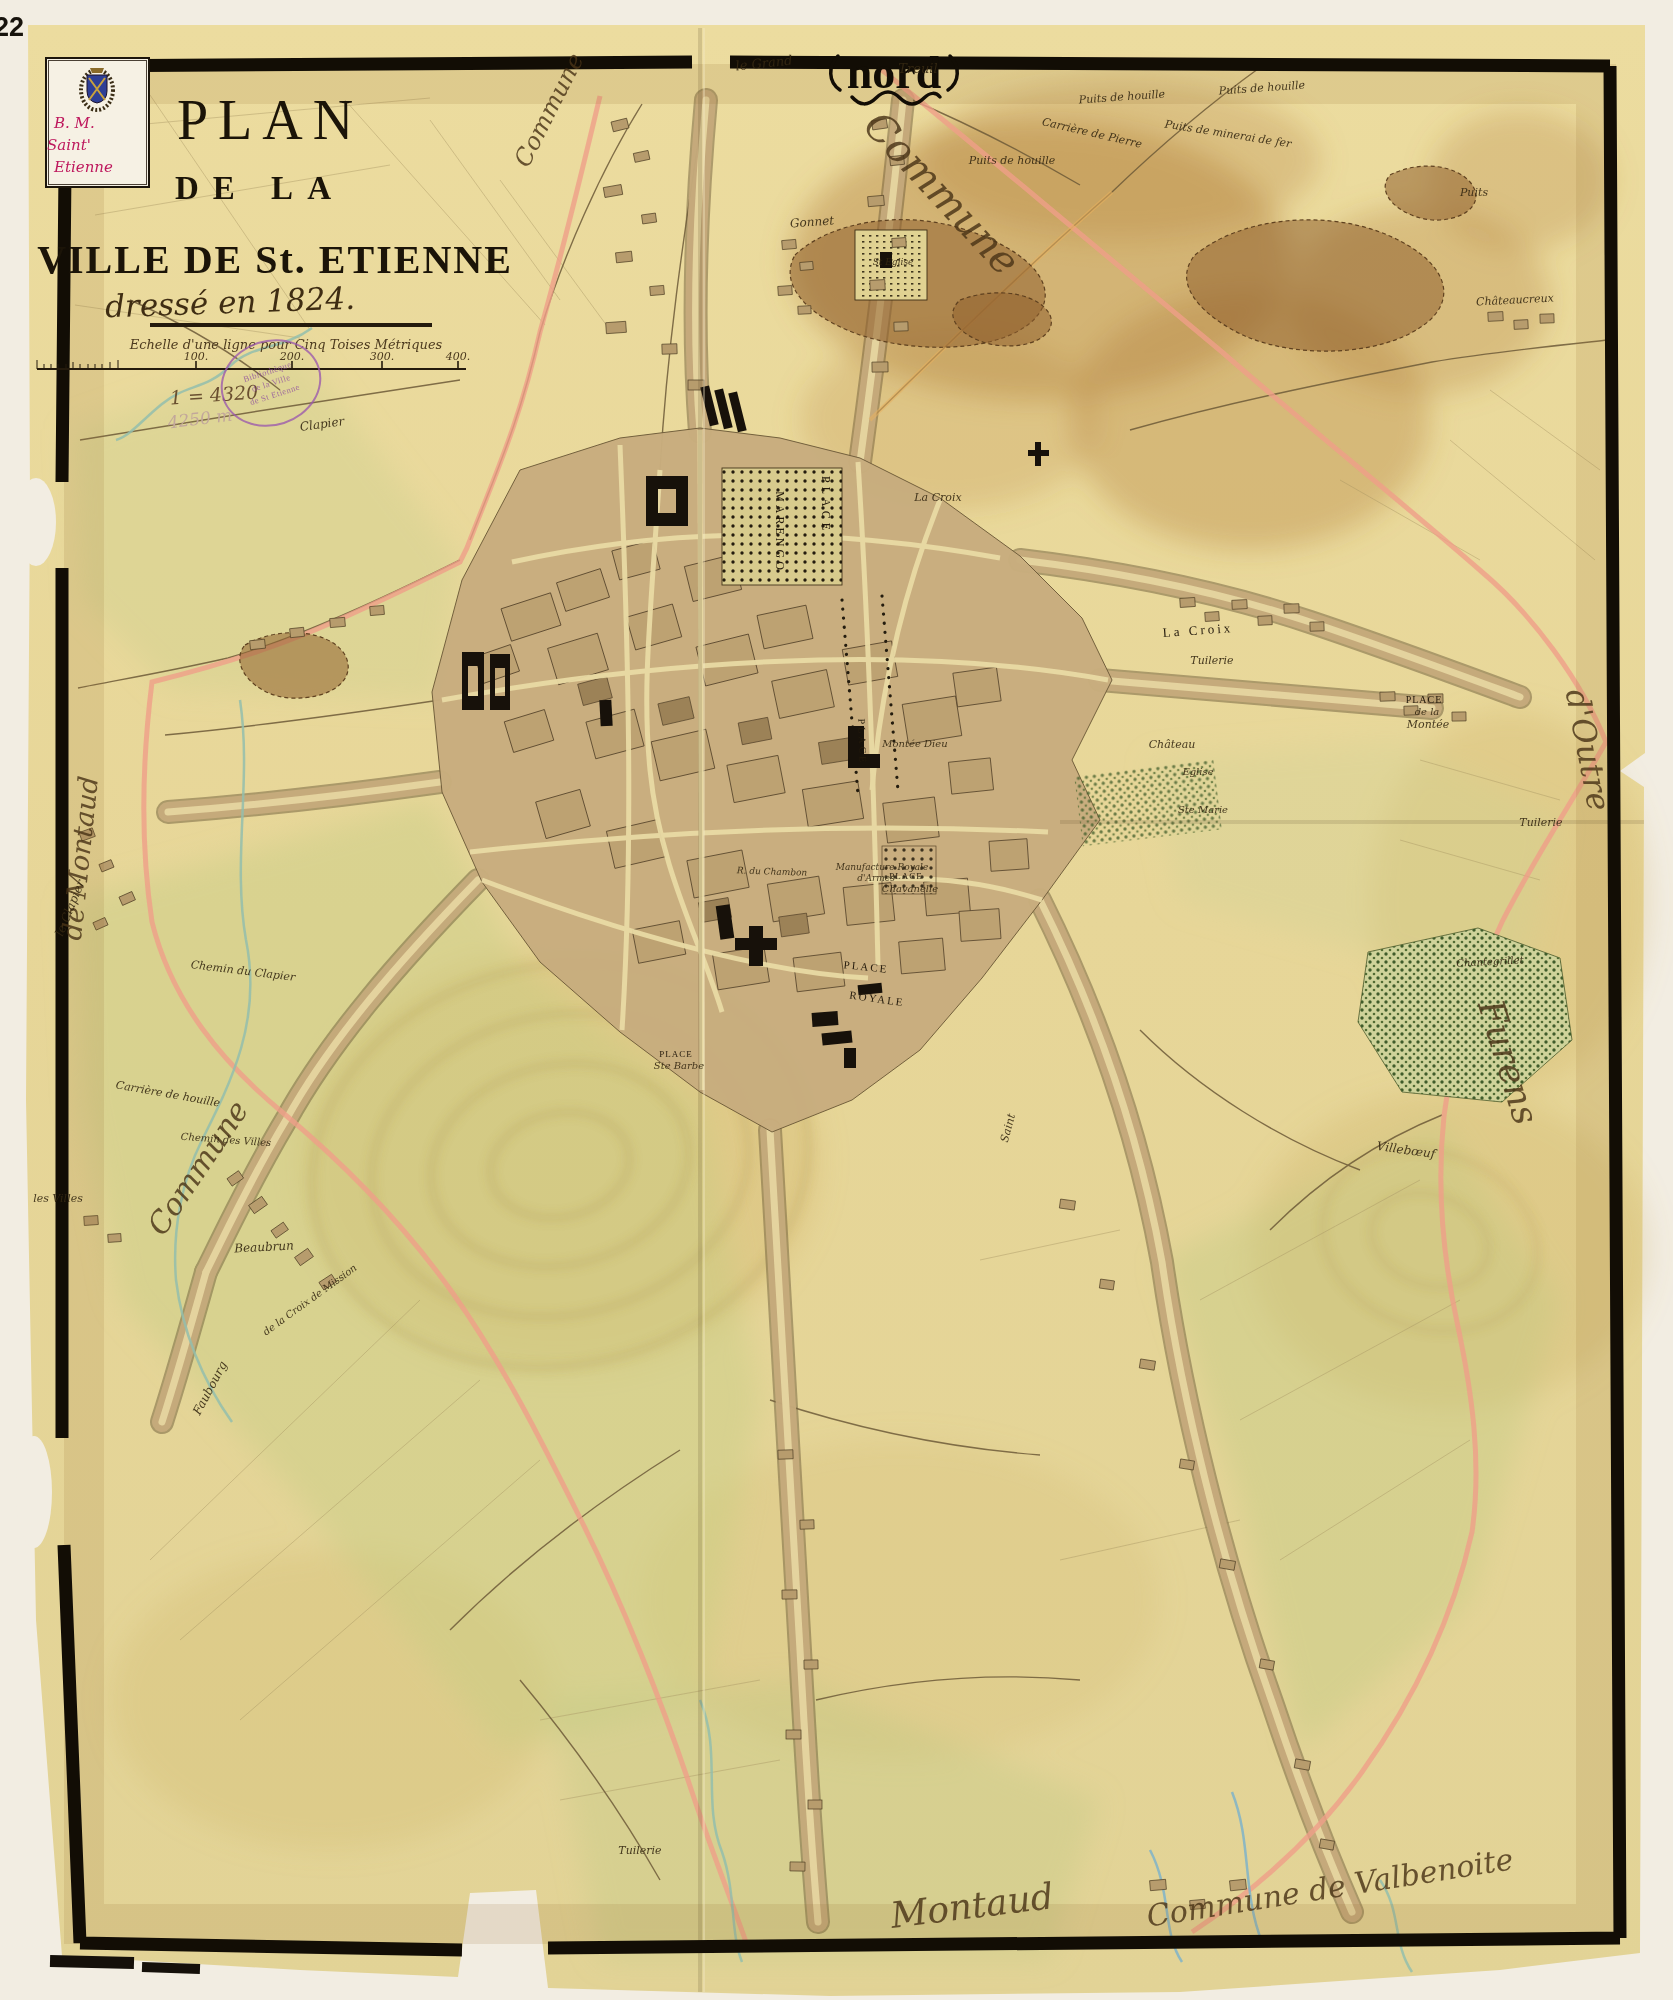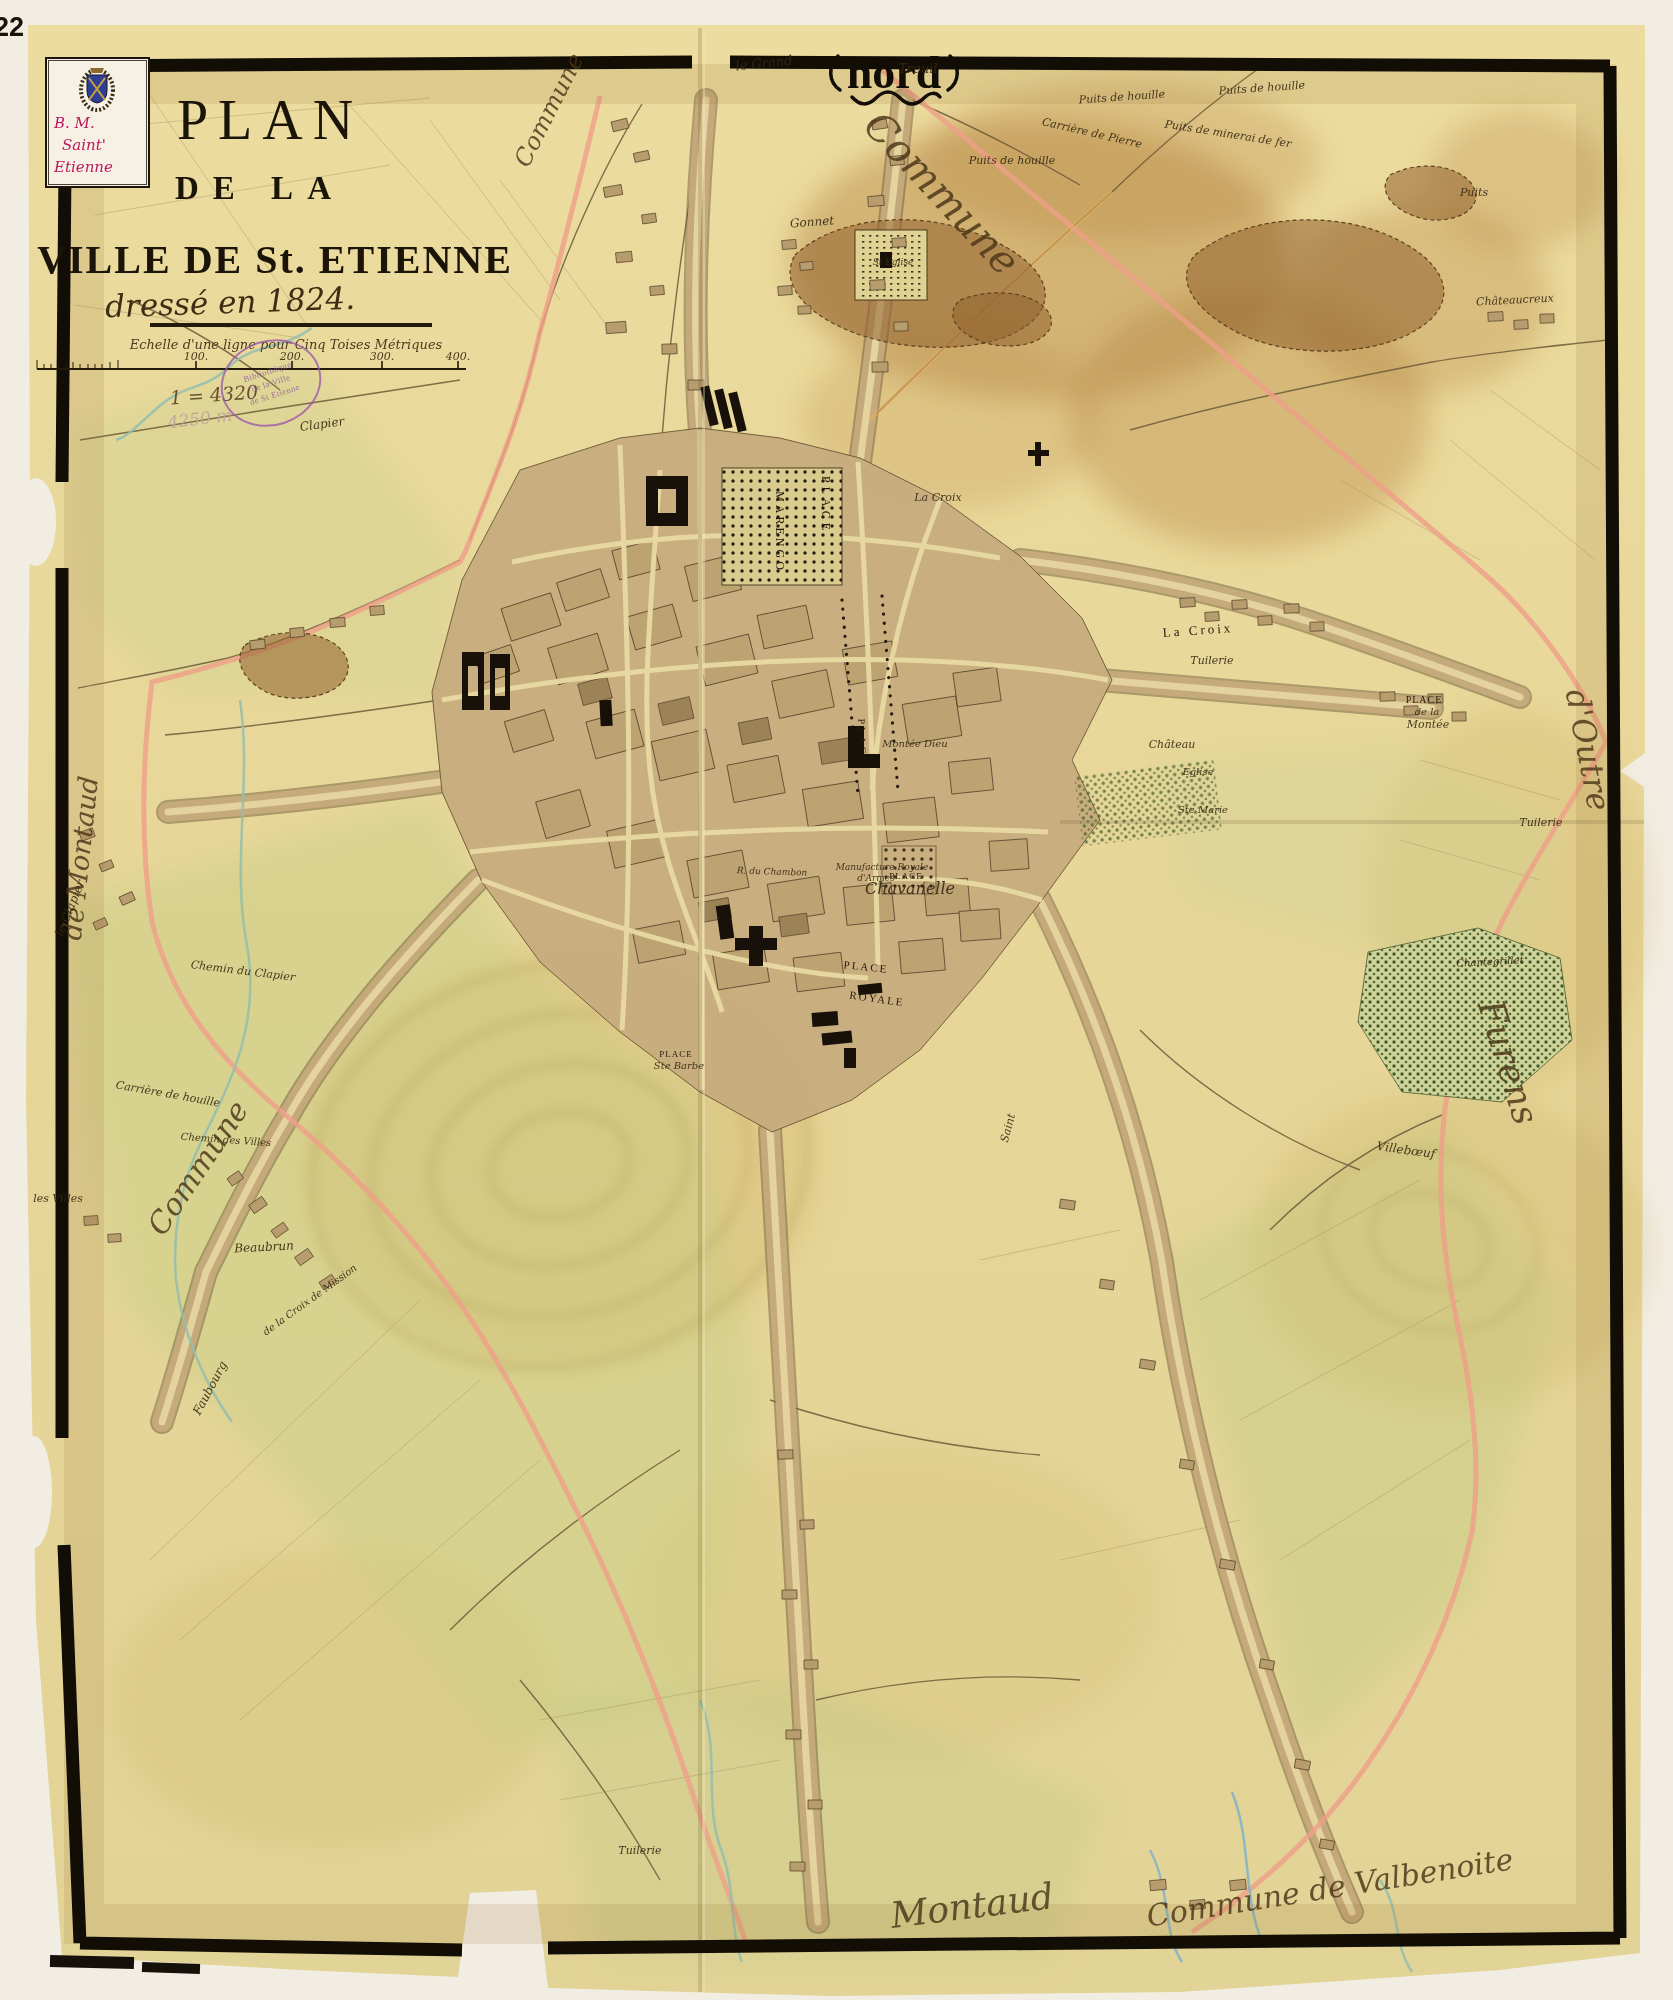--- a/index.html
+++ b/index.html
@@ -23,21 +23,21 @@
   .t2{left:110px;top:170px;width:300px;font-size:33px;font-weight:bold;letter-spacing:14px}
   .t3{left:25px;top:236px;width:500px;font-size:40px;font-weight:bold;letter-spacing:2px}
   .t4{left:90px;top:284px;width:280px;font-size:31px;font-family:"DejaVu Serif",serif;
       font-style:italic;font-weight:normal;color:#3f2d13;transform:rotate(-2deg)}
   .title-rule{position:absolute;left:150px;top:323px;width:282px;height:4px;background:#241a0c}
   
   .bookplate{position:absolute;left:45px;top:57px;width:101px;height:127px;background:#f6f1e4;
       border:2px solid #1c150b;box-shadow:inset 0 0 0 1px #f6f1e4, inset 0 0 0 2px #4a4034}
   .bookplate .hand-line{position:absolute;font-family:"DejaVu Serif",serif;font-style:italic;
       font-size:15px;color:#be185d}
-  .bp1{left:7px;top:55px}.bp2{left:15px;top:77px}.bp3{left:7px;top:99px}
+  .bp1{left:7px;top:55px}.bp2{left:0;top:77px}.bp3{left:7px;top:99px}
   .bp-arms{position:absolute;left:28px;top:3px}
   
   .stamp{position:absolute;left:220px;top:340px;width:98px;height:82px;border:2px solid #9b59ad;
       border-radius:50%;transform:rotate(-18deg);opacity:.78;display:flex;flex-direction:column;
       align-items:center;justify-content:center;gap:2px}
   .stamp div{font-family:"Liberation Serif",serif;font-size:8.5px;letter-spacing:.5px;color:#8e4d9f;text-align:center}
 </style>
 </head>
 <body>
 
@@ -448,21 +448,21 @@
       <div class="map-label small" style="left: 1490px; top: 962px; font-size: 10px; transform: translate(-50%, -50%) rotate(-3deg);">Chantegrillet</div>
       <div class="map-label small" style="left: 1406px; top: 1150px; font-size: 12px; transform: translate(-50%, -50%) rotate(8deg);">Villebœuf</div>
       <div class="map-label place" style="left: 826px; top: 505px; font-size: 12px; letter-spacing: 4px; transform: translate(-50%, -50%) rotate(90deg);">PLACE</div>
       <div class="map-label place" style="left: 780px; top: 532px; font-size: 12px; letter-spacing: 3px; transform: translate(-50%, -50%) rotate(90deg);">MARENGO</div>
       <div class="map-label place" style="left: 862px; top: 742px; font-size: 10px; letter-spacing: 3px; transform: translate(-50%, -50%) rotate(88deg);">PLACE</div>
       <div class="map-label place" style="left: 866px; top: 967px; font-size: 11px; letter-spacing: 2px; transform: translate(-50%, -50%) rotate(6deg);">PLACE</div>
       <div class="map-label place" style="left: 877px; top: 999px; font-size: 11px; letter-spacing: 2px; transform: translate(-50%, -50%) rotate(8deg);">ROYALE</div>
       <div class="map-label place" style="left: 676px; top: 1054px; font-size: 9px; letter-spacing: 1px; transform: translate(-50%, -50%) rotate(0deg);">PLACE</div>
       <div class="map-label small" style="left: 679px; top: 1066px; font-size: 10px; transform: translate(-50%, -50%) rotate(0deg);">Ste Barbe</div>
       <div class="map-label place" style="left: 906px; top: 876px; font-size: 9px; letter-spacing: 1px; transform: translate(-50%, -50%) rotate(0deg);">PLACE</div>
-      <div class="map-label small" style="left: 910px; top: 889px; font-size: 16px; transform: translate(-50%, -50%) rotate(0deg); font-style: italic;">Chavanelle</div>
+      <div class="map-label small" style="left: 910px; top: 889px; font-size: 10px; transform: translate(-50%, -50%) rotate(0deg); font-style: italic;">Chavanelle</div>
       <div class="map-label small" style="left: 915px; top: 744px; font-size: 10px; transform: translate(-50%, -50%) rotate(0deg);">Montée Dieu</div>
       <div class="map-label small" style="left: 882px; top: 867px; font-size: 9px; transform: translate(-50%, -50%) rotate(0deg);">Manufacture Royale</div>
       <div class="map-label small" style="left: 876px; top: 878px; font-size: 9px; transform: translate(-50%, -50%) rotate(0deg);">d'Armes</div>
       <div class="map-label small" style="left: 772px; top: 872px; font-size: 9px; transform: translate(-50%, -50%) rotate(2deg);">R. du Chambon</div>
       <div class="map-label script-md" style="left: 80px; top: 858px; font-size: 27px; transform: translate(-50%, -50%) rotate(-84deg);">de Montaud</div>
       <div class="map-label script-md" style="left: 198px; top: 1168px; font-size: 30px; transform: translate(-50%, -50%) rotate(-56deg);">Commune</div>
       <div class="map-label small" style="left: 70px; top: 908px; font-size: 12px; transform: translate(-50%, -50%) rotate(-68deg);">le Clapier</div>
       <div class="map-label small" style="left: 322px; top: 424px; font-size: 12px; transform: translate(-50%, -50%) rotate(-8deg);">Clapier</div>
       <div class="map-label small" style="left: 243px; top: 971px; font-size: 11px; transform: translate(-50%, -50%) rotate(7deg);">Chemin du Clapier</div>
       <div class="map-label small" style="left: 168px; top: 1094px; font-size: 11px; transform: translate(-50%, -50%) rotate(10deg);">Carrière de houille</div>

